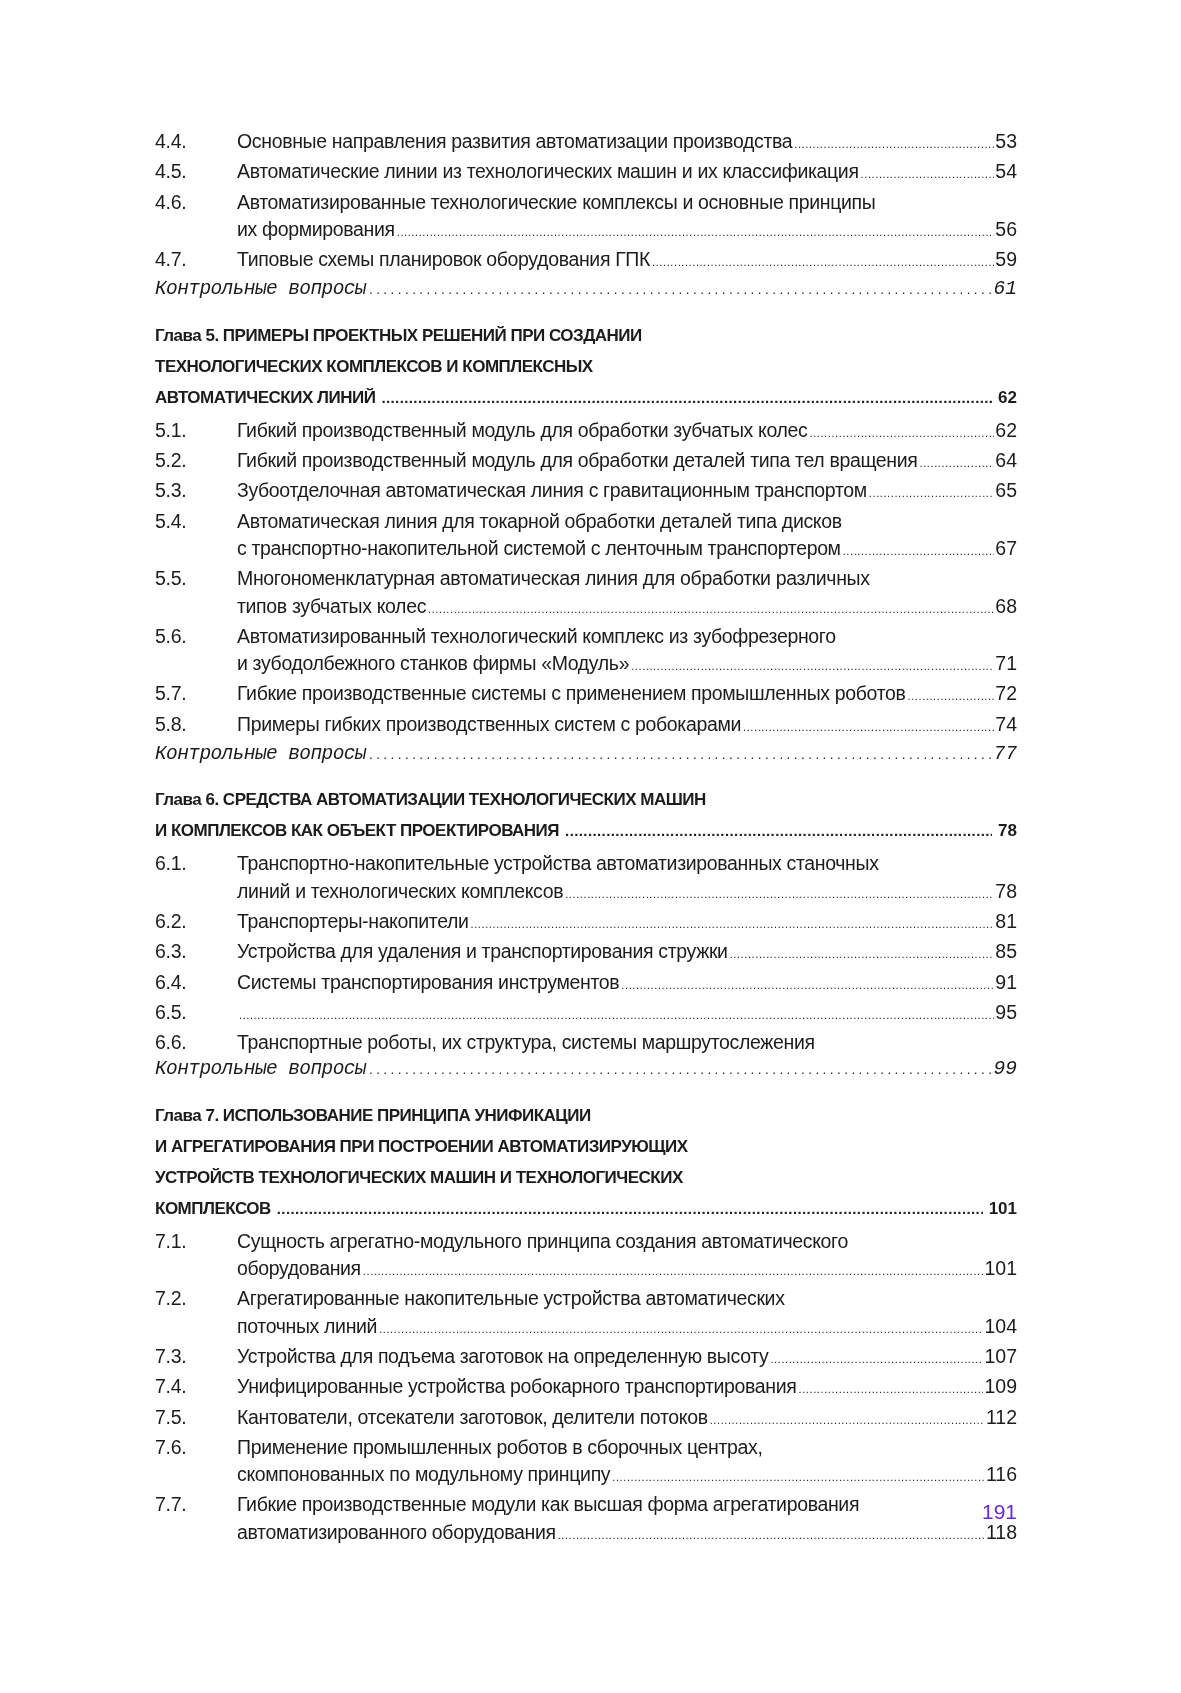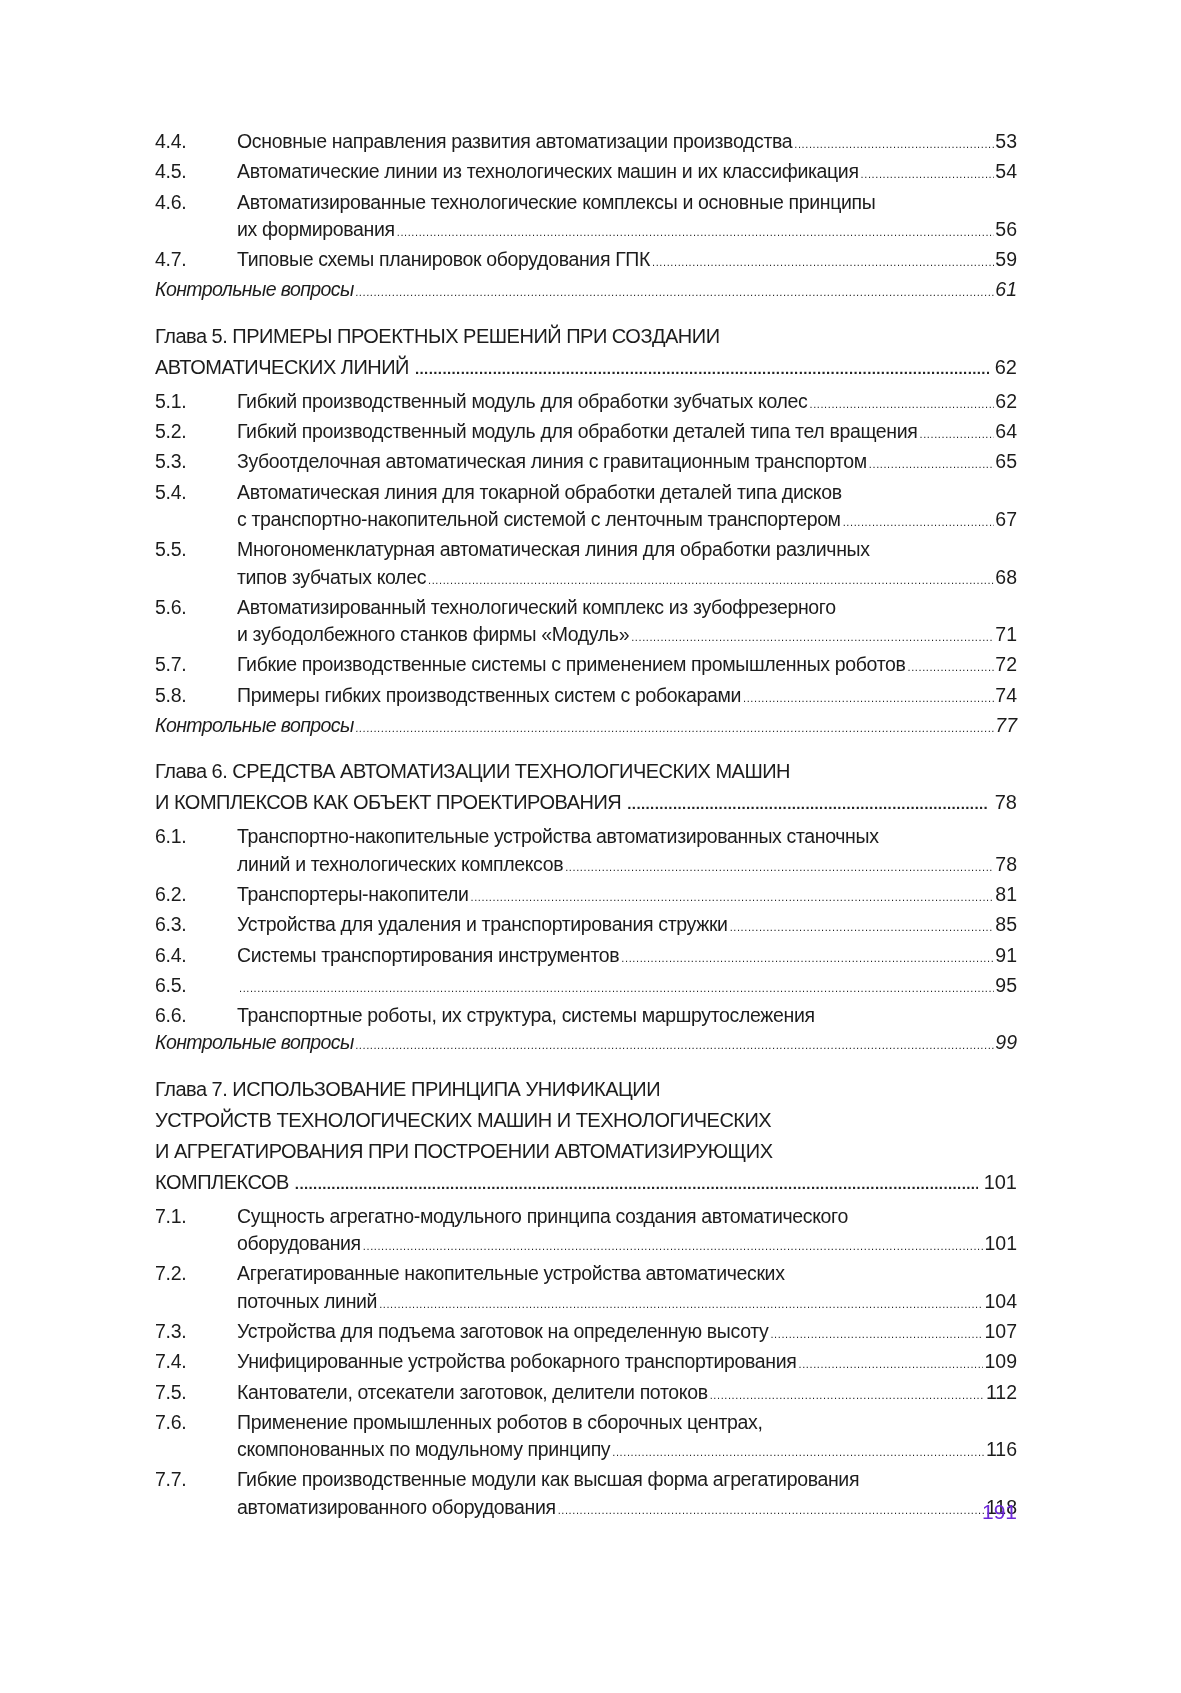--- a/index.html
+++ b/index.html
@@ -12,24 +12,24 @@
     .entry .num { position: absolute; left: 0; top: 0; width: 56px; letter-spacing: -0.3px; }
     .entry .body { margin-left: 82px; }
     .line { display: flex; align-items: baseline; white-space: nowrap; }
     .line .txt { white-space: nowrap; letter-spacing: -0.35px; }
     .line .dots {
       flex: 1 1 auto; overflow: hidden; white-space: nowrap;
       font-size: 11px; letter-spacing: 0.6px; margin: 0 1px 0 2px; color: #222;
     }
     .line .dots::before { content: ".............................................................................................................................................................................................................................................................................................................................................."; }
     .line .page { flex: 0 0 auto; text-align: right; }
-    .entry.control { font-style: italic; }
+    .entry.control { font-style: italic; font-family: Liberation Mono, monospace; }
     .entry.control .body { margin-left: 0; }
     .entry.control .txt { letter-spacing: -0.6px; }
-    .chapter { font-size: 20px; line-height: 31px; font-weight: normal; margin-top: 14px; margin-bottom: 4px; }
+    .chapter { font-size: 17px; line-height: 31px; font-weight: bold; margin-top: 14px; margin-bottom: 4px; }
     .chapter .txt { letter-spacing: -0.5px; }
     .chapter .dots { font-size: 15px; letter-spacing: 0.4px; font-weight: bold; margin: 0 6px 0 6px; }
     .section { margin-bottom: 0; }
     #page-number {
       position: absolute; left: 900px; top: 1500px; width: 117px; text-align: right;
       font-size: 21px; color: #6d28d9;
     }
   </style>
 </head>
 <body>
@@ -88,20 +88,23 @@
           </div>
         </div>
       </div>
     </div>
     <div class="section">
       <div class="chapter">
         <div class="line">
           <span class="txt">Глава 5. ПРИМЕРЫ ПРОЕКТНЫХ РЕШЕНИЙ ПРИ СОЗДАНИИ</span>
         </div>
         <div class="line">
+          <span class="txt">ТЕХНОЛОГИЧЕСКИХ КОМПЛЕКСОВ И КОМПЛЕКСНЫХ</span>
+        </div>
+        <div class="line">
           <span class="txt">АВТОМАТИЧЕСКИХ ЛИНИЙ</span>
           <span class="dots"></span>
           <span class="page">62</span>
         </div>
       </div>
       <div class="entry">
         <span class="num">5.1.</span>
         <div class="body">
           <div class="line">
             <span class="txt">Гибкий производственный модуль для обработки зубчатых колес</span>
@@ -279,24 +282,24 @@
           </div>
         </div>
       </div>
     </div>
     <div class="section">
       <div class="chapter">
         <div class="line">
           <span class="txt">Глава 7. ИСПОЛЬЗОВАНИЕ ПРИНЦИПА УНИФИКАЦИИ</span>
         </div>
         <div class="line">
+          <span class="txt">И АГРЕГАТИРОВАНИЯ ПРИ ПОСТРОЕНИИ АВТОМАТИЗИРУЮЩИХ</span>
+        </div>
+        <div class="line">
           <span class="txt">УСТРОЙСТВ ТЕХНОЛОГИЧЕСКИХ МАШИН И ТЕХНОЛОГИЧЕСКИХ</span>
-        </div>
-        <div class="line">
-          <span class="txt">И АГРЕГАТИРОВАНИЯ ПРИ ПОСТРОЕНИИ АВТОМАТИЗИРУЮЩИХ</span>
         </div>
         <div class="line">
           <span class="txt">КОМПЛЕКСОВ</span>
           <span class="dots"></span>
           <span class="page">101</span>
         </div>
       </div>
       <div class="entry">
         <span class="num">7.1.</span>
         <div class="body">

